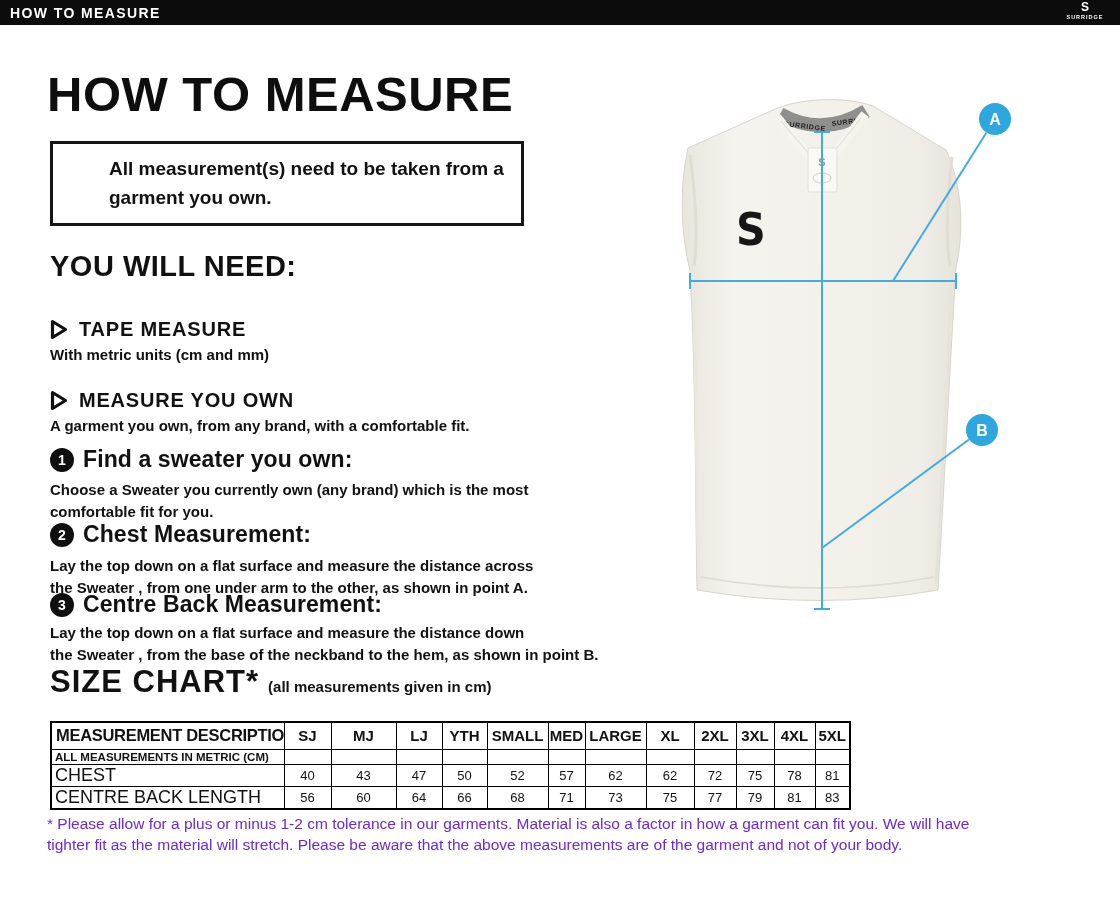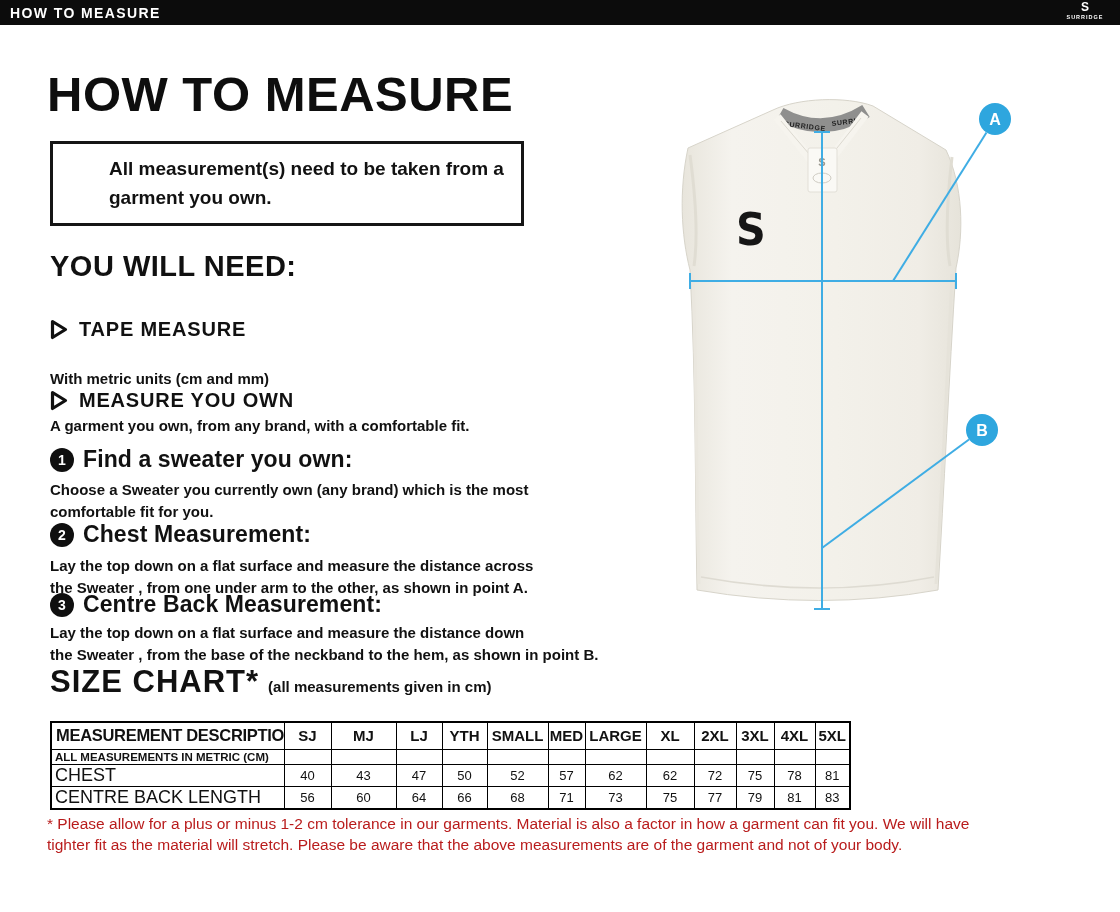--- a/index.html
+++ b/index.html
@@ -46,21 +46,21 @@
   .size-table .row-metric{height:15px;}
   .size-table .row-data{height:20px;}
   .size-table th.desc{font-size:16.5px;font-weight:bold;text-align:left;padding-left:4px;letter-spacing:-.3px;white-space:nowrap;}
   .size-table th.size{font-size:15px;font-weight:bold;}
   .size-table td.desc{text-align:left;padding-left:3px;white-space:nowrap;}
   .size-table td.metric-label{font-size:11.5px;font-weight:bold;}
   .size-table td.row-label{font-size:18px;}
   .size-table td.val{font-size:13px;}
 
   .footnote{position:absolute;left:47px;top:813px;font-size:15.5px;font-weight:normal;
-            line-height:1.37;color:#b91c1c;}
+            line-height:1.37;color:#6d28d9;}
   .footnote div{white-space:nowrap;}
 
   .garment-svg{position:absolute;left:660px;top:60px;}
 </style>
 </head>
 <body>
 
 <div class="page">
 
   <div class="topbar">
@@ -79,21 +79,21 @@
   </div>
 
   <div class="ywn">YOU WILL NEED:</div>
 
   <div class="need-head" style="top:318px;">
     <svg class="tri-icon" width="18" height="21" viewBox="0 0 18 21">
       <polygon points="2.5,2.5 15.5,10.5 2.5,18.5" fill="#fff" stroke="#101010" stroke-width="3.2" stroke-linejoin="round"></polygon>
     </svg>
     <span class="need-title">TAPE MEASURE</span>
   </div>
-  <div class="need-desc" style="top:346px;margin-top:24px;">With metric units (cm and mm)</div>
+  <div class="need-desc" style="top:346px;">With metric units (cm and mm)</div>
 
   <div class="need-head" style="top:389px;">
     <svg class="tri-icon" width="18" height="21" viewBox="0 0 18 21">
       <polygon points="2.5,2.5 15.5,10.5 2.5,18.5" fill="#fff" stroke="#101010" stroke-width="3.2" stroke-linejoin="round"></polygon>
     </svg>
     <span class="need-title">MEASURE YOU OWN</span>
   </div>
   <div class="need-desc" style="top:417px;">A garment you own, from any brand, with a comfortable fit.</div>
 
   <div class="step-head" style="top:446px;">

